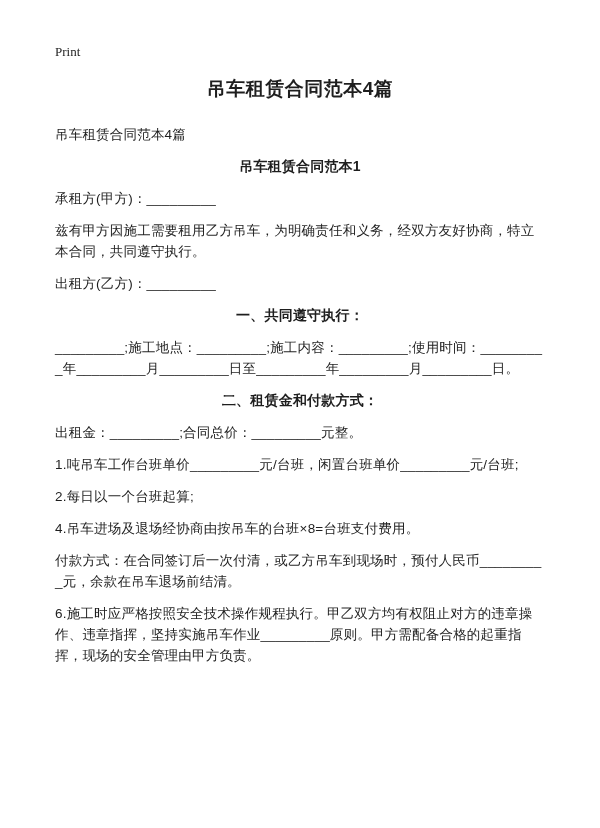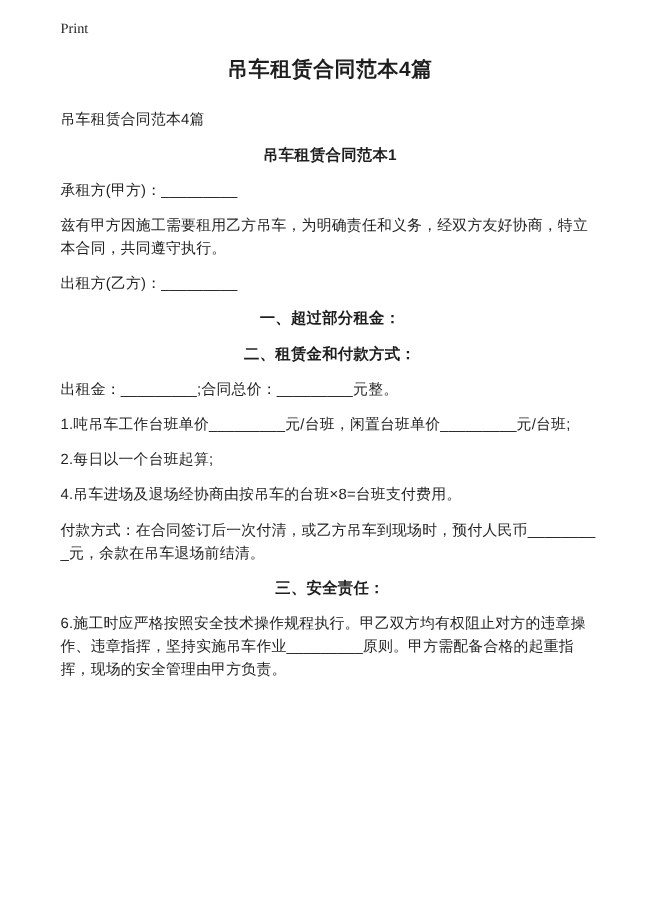--- a/index.html
+++ b/index.html
@@ -11,21 +11,21 @@
     width: 600px;
     height: 828px;
     overflow: hidden;
     color: #1e1e1e;
     font-family: "Liberation Sans", sans-serif;
   }
   .page {
     box-sizing: border-box;
     width: 600px;
     height: 828px;
-    padding: 17px 55px 20px 55px;
+    padding: 42px 55px 20px 55px;
     background: #ffffff;
   }
   .print-link {
     font-family: "Liberation Serif", serif;
     font-size: 13px;
     color: #1e1e1e;
     margin: 0 0 16px 0;
     display: inline-block;
     text-decoration: none;
   }
@@ -57,24 +57,24 @@
   <a class="print-link">Print</a>
 
   <h1 class="doc-title">吊车租赁合同范本4篇</h1>
 
   <div class="doc-body">
     <p>吊车租赁合同范本4篇</p>
     <p class="bold">吊车租赁合同范本1</p>
     <p>承租方(甲方)：_________</p>
     <p>兹有甲方因施工需要租用乙方吊车，为明确责任和义务，经双方友好协商，特立本合同，共同遵守执行。</p>
     <p>出租方(乙方)：_________</p>
-    <p class="bold">一、超过部分租金：</p>
+    <p class="bold">一、共同遵守执行：</p>
+    <p>_________;施工地点：_________;施工内容：_________;使用时间：_________年_________月_________日至_________年_________月_________日。</p>
     <p class="bold">二、租赁金和付款方式：</p>
     <p>出租金：_________;合同总价：_________元整。</p>
     <p>1.吨吊车工作台班单价_________元/台班，闲置台班单价_________元/台班;</p>
     <p>2.每日以一个台班起算;</p>
     <p>4.吊车进场及退场经协商由按吊车的台班×8=台班支付费用。</p>
     <p>付款方式：在合同签订后一次付清，或乙方吊车到现场时，预付人民币_________元，余款在吊车退场前结清。</p>
-    <p class="bold">三、安全责任：</p>
     <p>6.施工时应严格按照安全技术操作规程执行。甲乙双方均有权阻止对方的违章操作、违章指挥，坚持实施吊车作业_________原则。甲方需配备合格的起重指挥，现场的安全管理由甲方负责。</p>
   </div>
 
 </div>
 
 </body></html>

